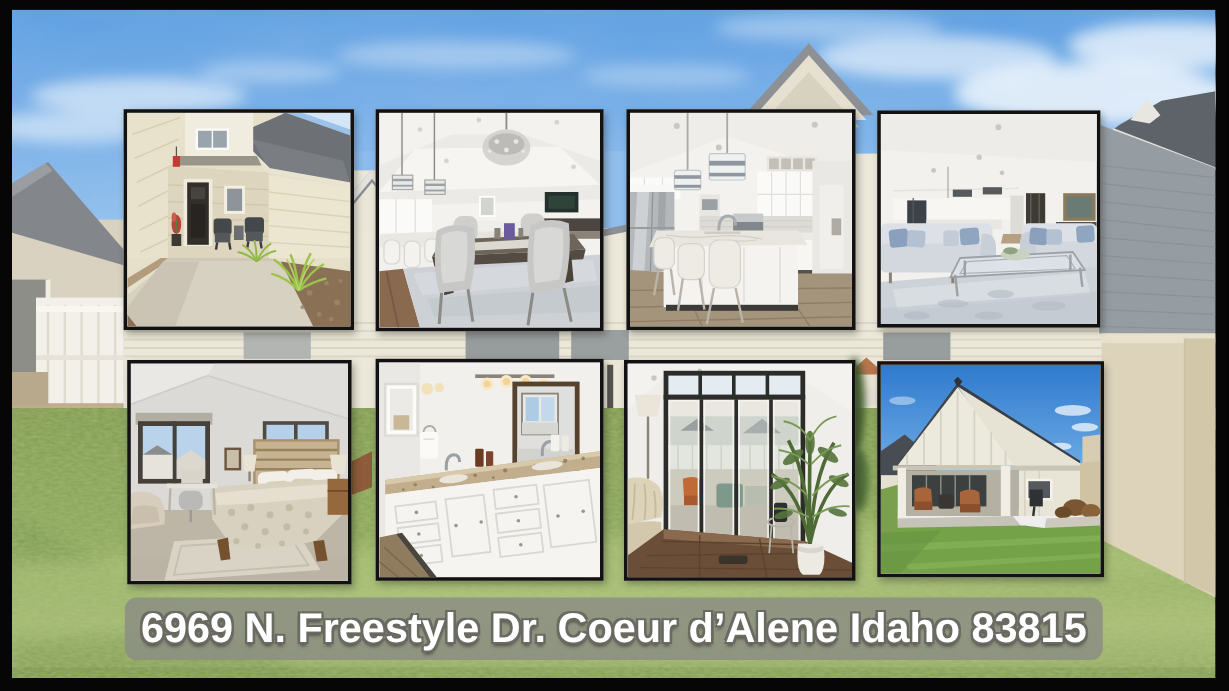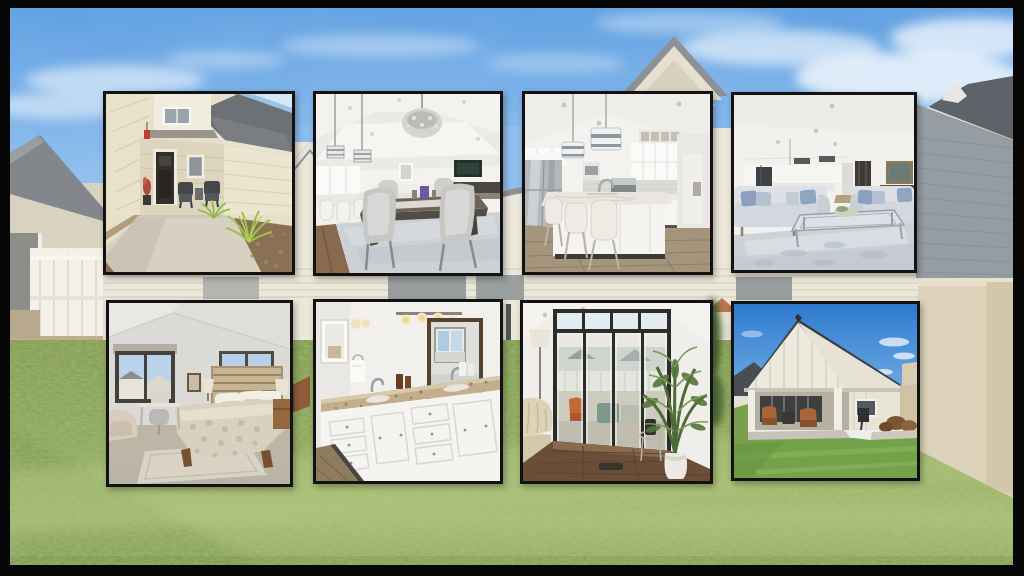--- a/index.html
+++ b/index.html
@@ -1027,13 +1027,16 @@
   <polygon points="0,104 14,100 14,140 0,142" fill="#7aa04e"></polygon>
 
   <g fill="#8ab55c" opacity="0.6">
     <polygon points="0,150 183,142 183,147 0,156"></polygon>
     <polygon points="20,166 183,157 183,161 24,171"></polygon>
   </g>
   <polygon points="0,140 50,138 16,174 0,174" fill="#649040" opacity="0.5"></polygon>
 </svg>
 </div>
 
+<div id="addr">
+      <span>6969 N. Freestyle Dr. Coeur d’Alene Idaho 83815</span>
+    </div>
 </div>
 
 </body></html>

